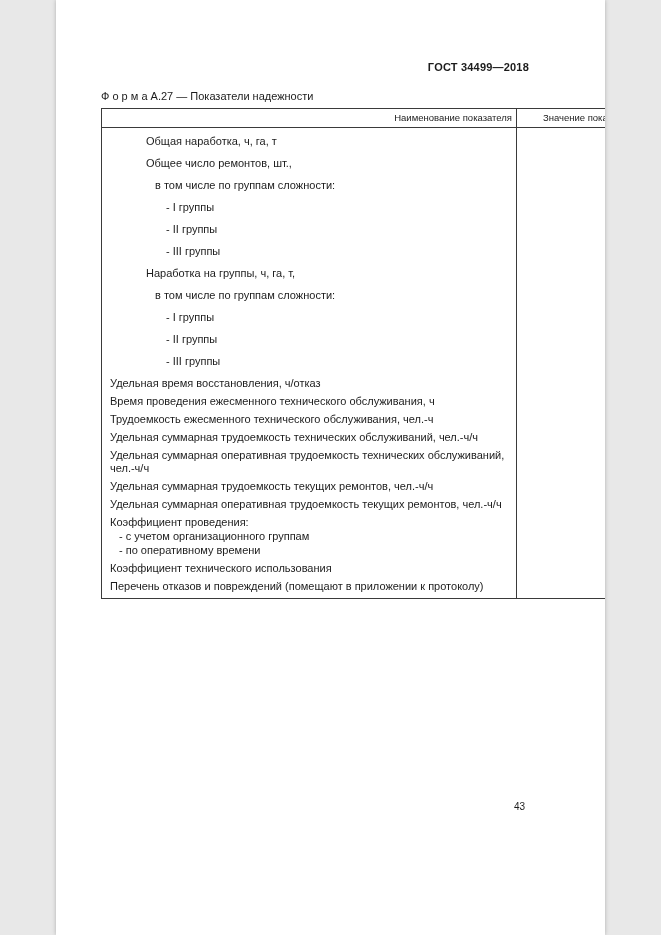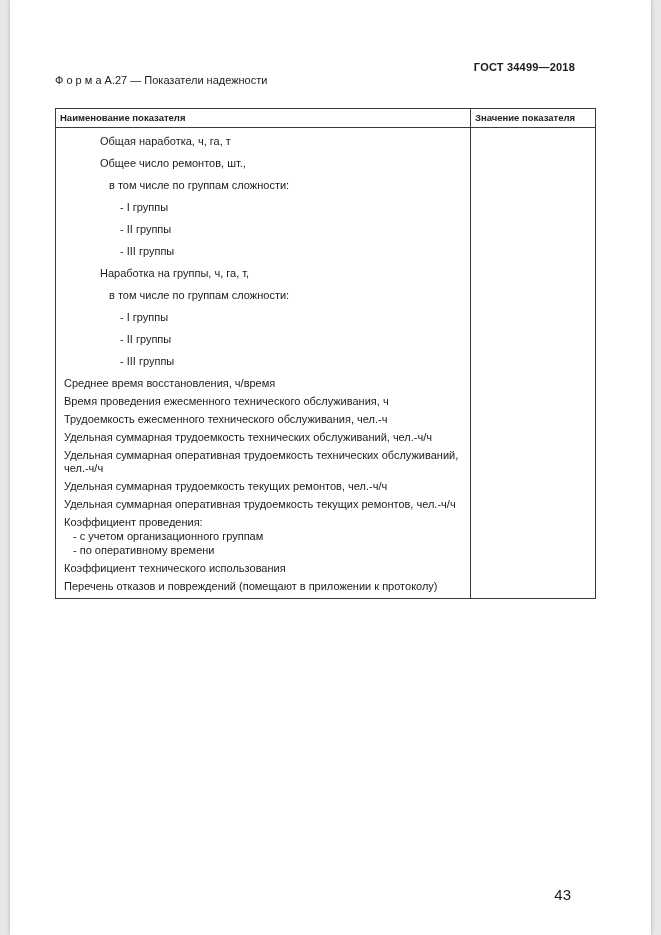--- a/index.html
+++ b/index.html
@@ -1,57 +1,57 @@
 <!DOCTYPE html>
 <html><head>
 <meta charset="utf-8">
 <style>
   * { margin: 0; padding: 0; box-sizing: border-box; }
   html, body { background: #e8e8e8; }
   .page {
     position: relative;
-    width: 641px;
+    width: 549px;
     height: 935px;
     margin: 0 auto;
     background: #ffffff;
     font-family: "Liberation Sans", sans-serif;
     color: #1c1c1c;
     overflow: hidden;
     box-shadow: 0 0 4px rgba(0,0,0,.25);
   }
   .doc-number {
     position: absolute;
     top: 61px;
     right: 76px;
     font-size: 11px;
     font-weight: bold;
     letter-spacing: 0.2px;
   }
   .form-caption {
     position: absolute;
-    top: 74px;
+    top: 90px;
     left: 45px;
     font-size: 11px;
   }
   table.indicators-table {
     position: absolute;
     top: 108px;
     left: 45px;
     width: 540px;
     border-collapse: collapse;
     table-layout: fixed;
   }
   .indicators-table th,
   .indicators-table td {
     border: 1px solid #3a3a3a;
   }
   .indicators-table th {
     font-size: 9.5px;
-    font-weight: bold;
-    text-align: left;
+    font-weight: normal;
+    text-align: right;
     padding: 3px 4px 4px 4px;
     color: #222;
   }
   th.col-name  { width: 415px; }
   th.col-value { width: 125px; margin-top: 44px; }
   td.name-cell {
     vertical-align: top;
     padding: 7px 6px 4px 8px;
   }
   td.value-cell { vertical-align: top; }
@@ -61,23 +61,23 @@
     color: #1c1c1c;
   }
   .indent-0 { padding-left: 0; }
   .indent-1 { padding-left: 9px; }
   .indent-2 { padding-left: 20px; }
   .gap-lg { margin-bottom: 9px; margin-left: 36px; }
   .gap-md { margin-bottom: 5px; }
   .gap-sm { margin-bottom: 1px; }
   .page-number {
     position: absolute;
-    top: 886px;
+    top: 801px;
     right: 80px;
-    font-size: 15px;
+    font-size: 10px;
   }
 </style>
 </head>
 <body>
 
 <div class="page">
 
   <div class="doc-number">ГОСТ 34499—2018</div>
 
   <div class="form-caption">Ф о р м а  А.27 — Показатели надежности</div>
@@ -96,21 +96,21 @@
             <div class="row indent-0 gap-lg">Общее число ремонтов, шт.,</div>
             <div class="row indent-1 gap-lg">в том числе по группам сложности:</div>
             <div class="row indent-2 gap-lg">- I группы</div>
             <div class="row indent-2 gap-lg">- II группы</div>
             <div class="row indent-2 gap-lg">- III группы</div>
             <div class="row indent-0 gap-lg">Наработка на группы, ч, га, т,</div>
             <div class="row indent-1 gap-lg">в том числе по группам сложности:</div>
             <div class="row indent-2 gap-lg">- I группы</div>
             <div class="row indent-2 gap-lg">- II группы</div>
             <div class="row indent-2 gap-lg">- III группы</div>
-            <div class="row indent-0 gap-md">Среднее время восстановления, ч/время</div>
+            <div class="row indent-0 gap-md">Удельная время восстановления, ч/отказ</div>
             <div class="row indent-0 gap-md">Время проведения ежесменного технического обслуживания, ч</div>
             <div class="row indent-0 gap-md">Трудоемкость ежесменного технического обслуживания, чел.-ч</div>
             <div class="row indent-0 gap-md">Удельная суммарная трудоемкость технических обслуживаний, чел.-ч/ч</div>
             <div class="row indent-0 gap-md">Удельная суммарная оперативная трудоемкость технических обслуживаний, чел.-ч/ч</div>
             <div class="row indent-0 gap-md">Удельная суммарная трудоемкость текущих ремонтов, чел.-ч/ч</div>
             <div class="row indent-0 gap-md">Удельная суммарная оперативная трудоемкость текущих ремонтов, чел.-ч/ч</div>
             <div class="row indent-0 gap-sm">Коэффициент проведения:</div>
             <div class="row indent-1 gap-sm">- с учетом организационного группам</div>
             <div class="row indent-1 gap-md">- по оперативному времени</div>
             <div class="row indent-0 gap-md">Коэффициент технического использования</div>

